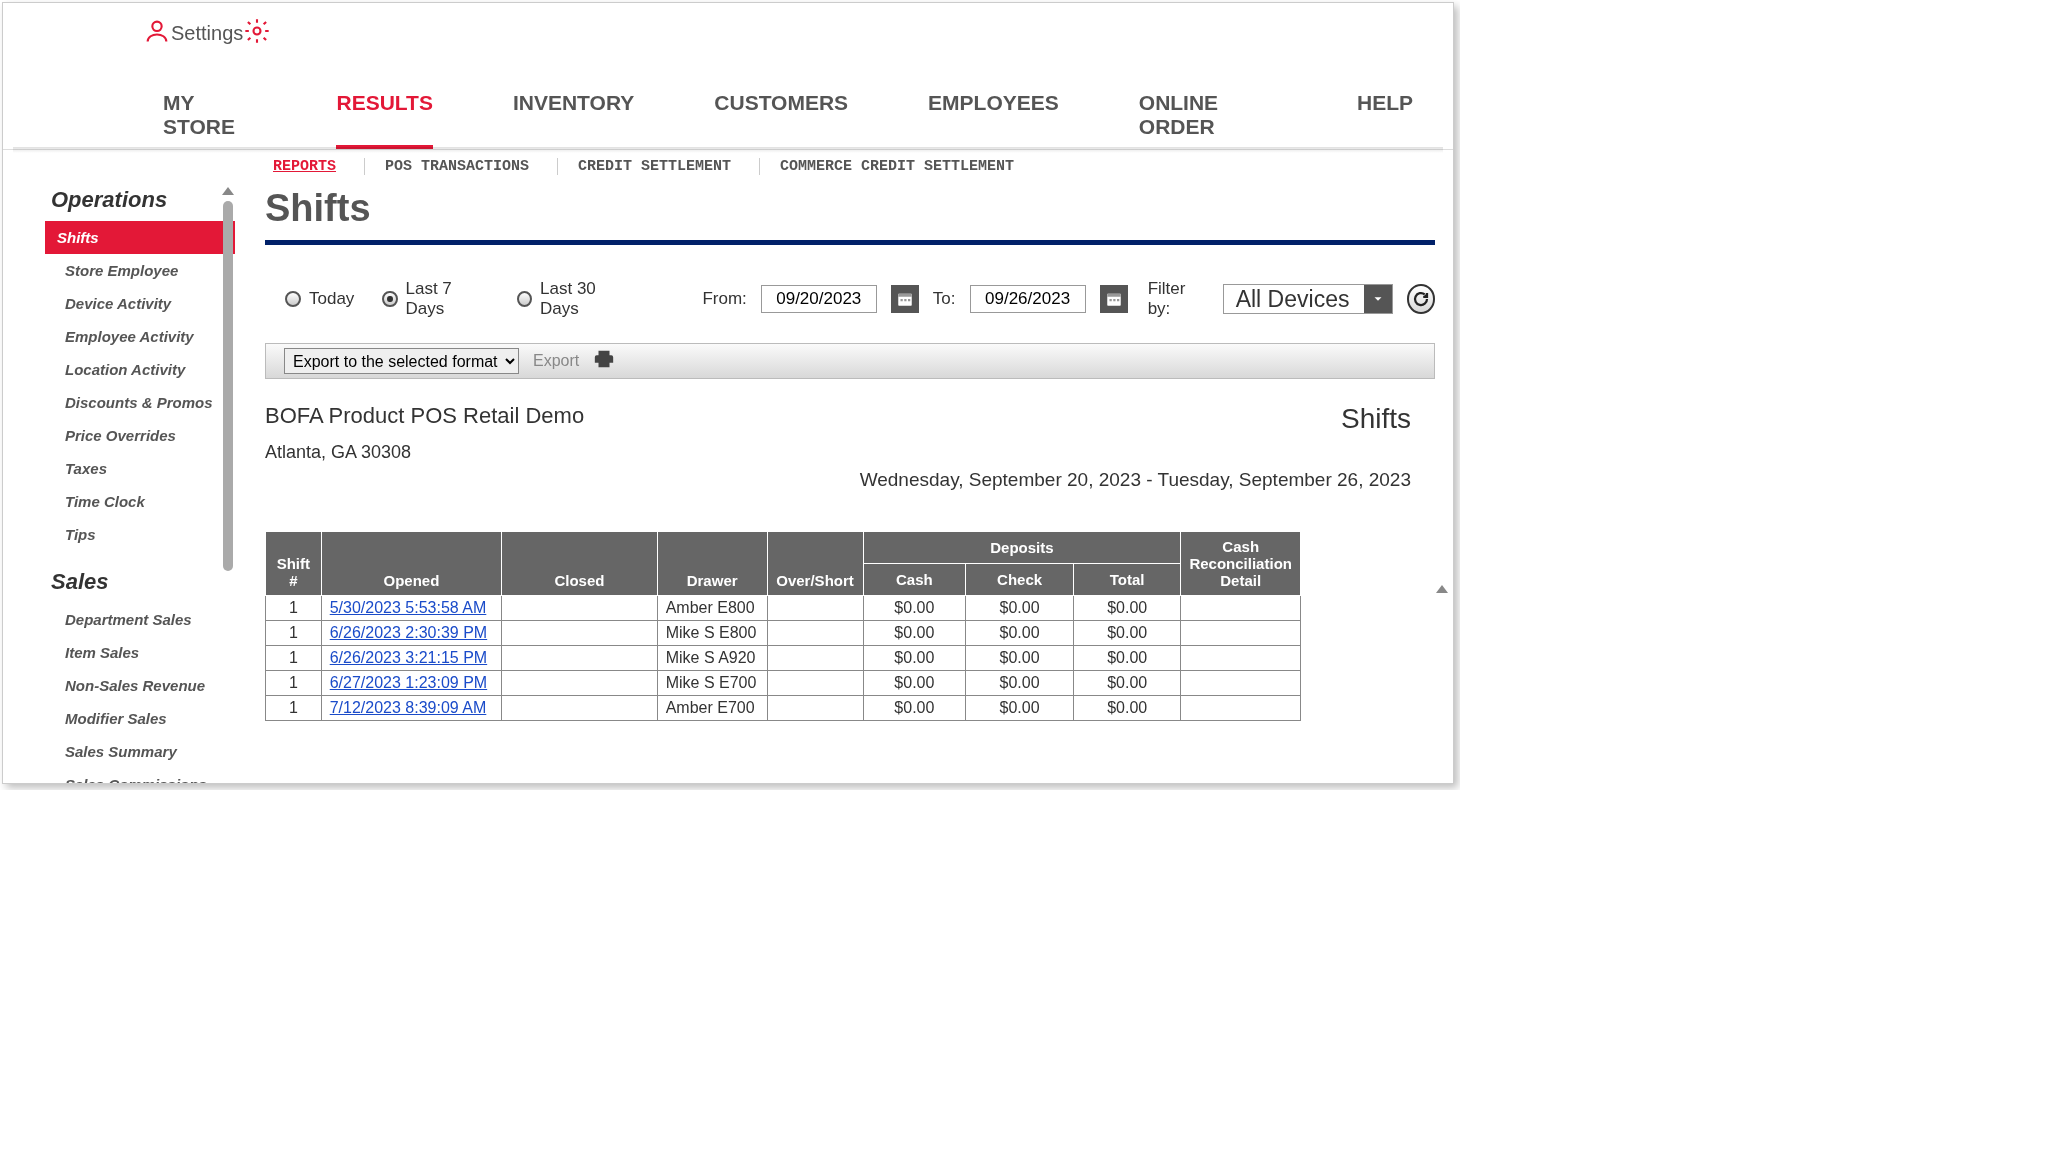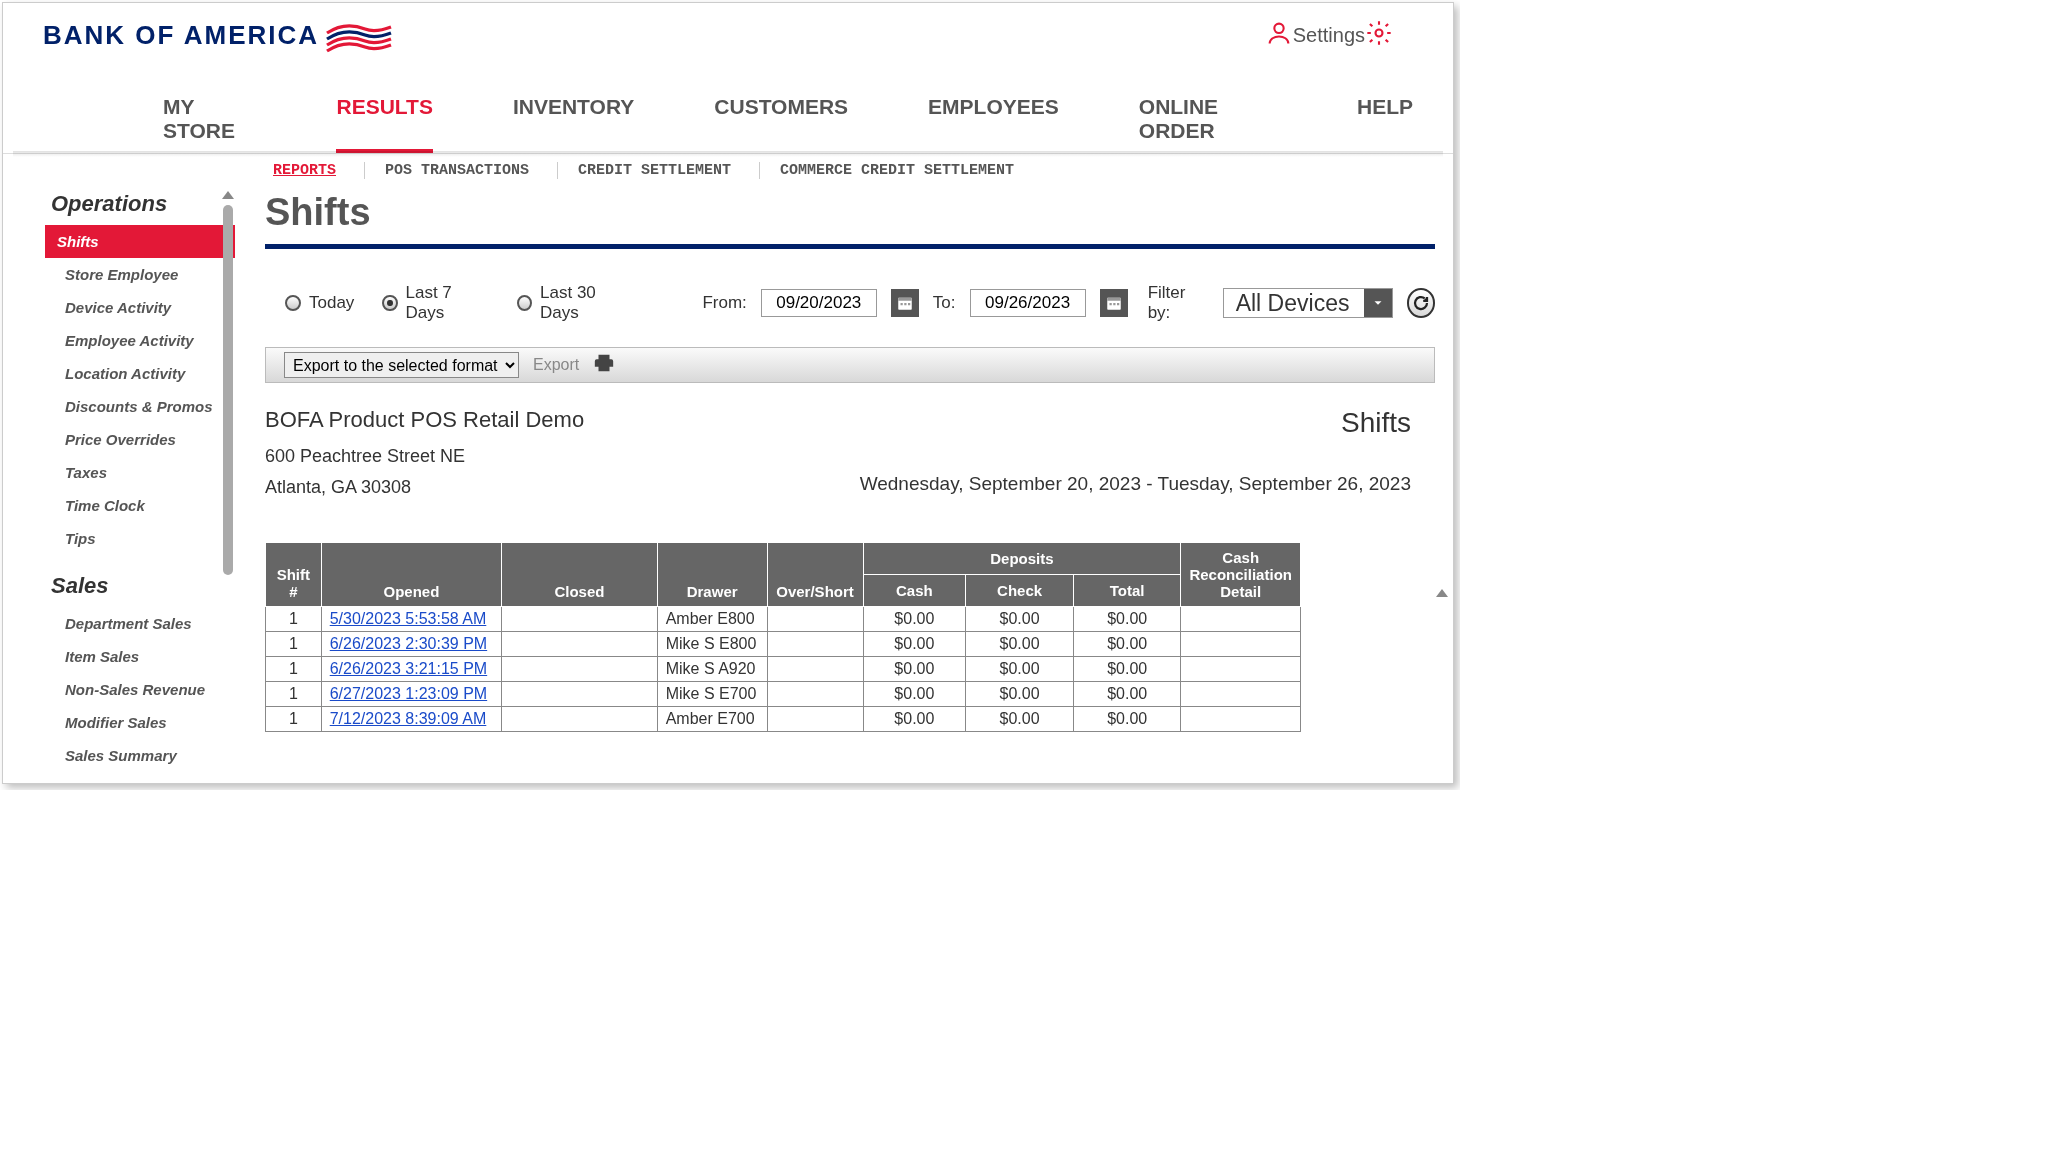--- a/index.html
+++ b/index.html
@@ -84,29 +84,20 @@
     table.shifts tbody td a { color: #1a4bc9; text-decoration: underline; }
 
     .right-scroll { position: absolute; right: 4px; top: 402px; bottom: 0; width: 14px; }
     .rs-arrow-up { width: 0; height: 0; border-left: 6px solid transparent; border-right: 6px solid transparent; border-bottom: 8px solid #888; margin-left: 1px; }
   </style>
 </head>
 <body>
 
 <div class="frame">
   <div class="header">
-    <div class="logo">
-      <span class="logo-text">BANK OF AMERICA</span>
-      <svg class="logo-flag" viewBox="0 0 68 36">
-        <path d="M2 16 Q 20 4 40 12 Q 50 16 66 10" stroke="#E31837" stroke-width="3.2" fill="none"></path>
-        <path d="M2 22 Q 20 10 40 18 Q 50 22 66 16" stroke="#012169" stroke-width="3.2" fill="none"></path>
-        <path d="M2 28 Q 20 16 40 24 Q 50 28 66 22" stroke="#E31837" stroke-width="3.2" fill="none"></path>
-        <path d="M2 34 Q 20 22 40 30 Q 50 34 66 28" stroke="#E31837" stroke-width="3.2" fill="none"></path>
-      </svg>
-    </div>
     <div class="header-right">
       <div class="user-area"></div>
       <span class="hdr-icon">
         <svg viewBox="0 0 24 24" fill="none" stroke="#E31837" stroke-width="1.8">
             <circle cx="12" cy="8" r="4"></circle>
             <path d="M4 21c0-4 4-6 8-6s8 2 8 6"></path>
           </svg>
       </span>
       <span class="settings-link">Settings</span>
       <span class="hdr-icon">
@@ -231,21 +222,20 @@
         <span class="print-btn">
           <svg width="22" height="22" viewBox="0 0 24 24" fill="#444">
               <path d="M6 3h12v5H6zM4 8h16a2 2 0 0 1 2 2v6h-4v5H6v-5H2v-6a2 2 0 0 1 2-2zm4 8h8v4H8z"></path>
             </svg>
         </span>
       </div>
 
       <div class="report-header">
         <div>
           <div class="store-name">BOFA Product POS Retail Demo</div>
-          <div class="store-addr">600 Peachtree Street NE</div>
           <div class="store-addr">Atlanta, GA 30308</div>
         </div>
         <div style="text-align:right">
           <div class="report-title">Shifts</div>
           <div class="date-range">Wednesday, September 20, 2023 - Tuesday, September 26, 2023</div>
         </div>
       </div>
 
       <div class="table-wrap">
         <table class="shifts">

